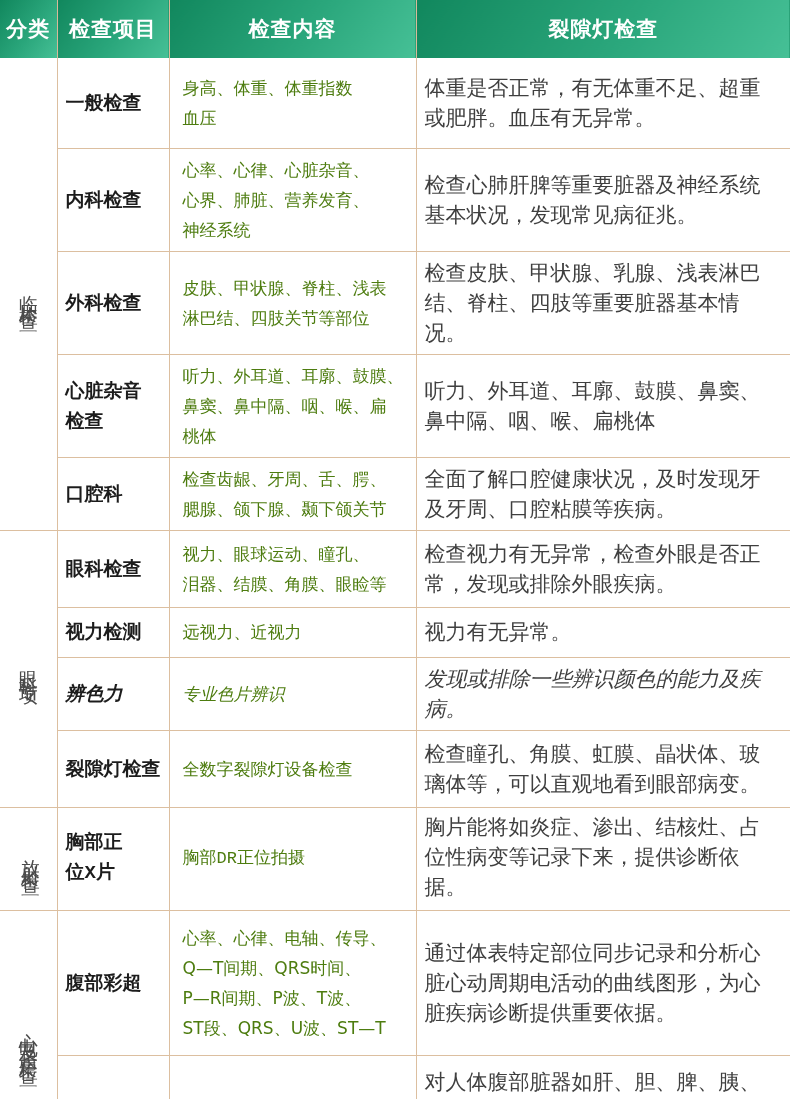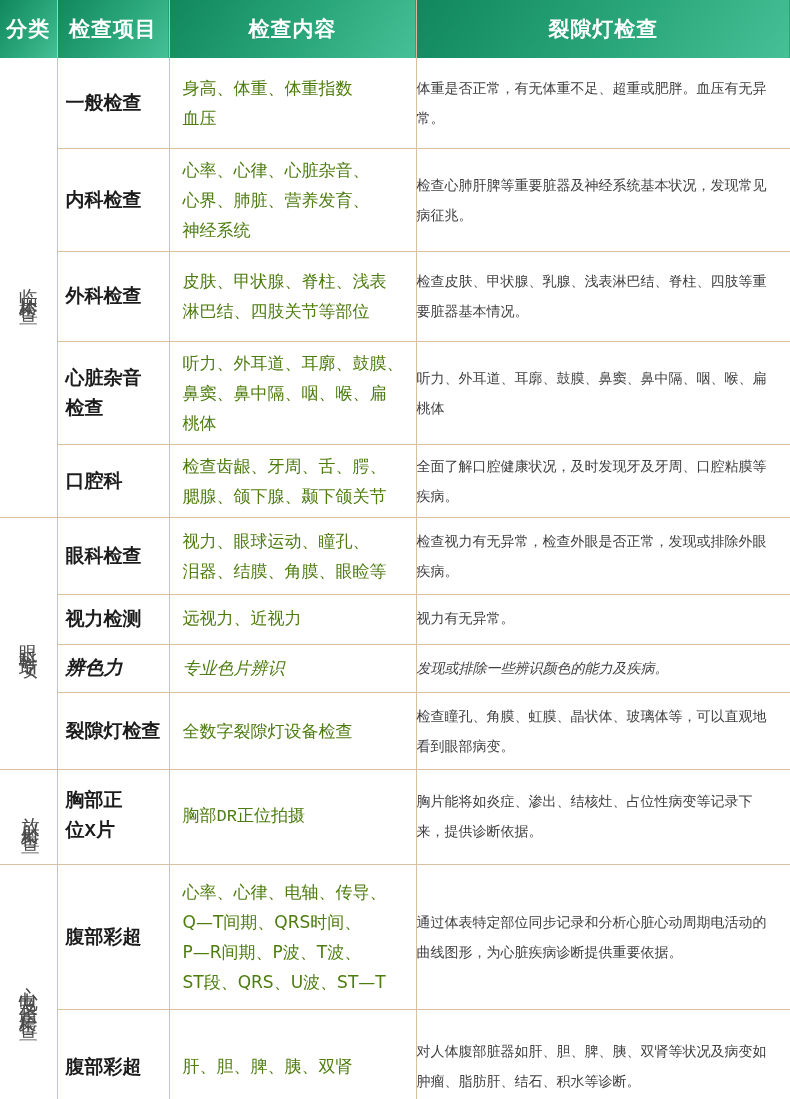--- a/index.html
+++ b/index.html
@@ -59,24 +59,24 @@
     padding: 2px 8px;
   }
   td.content {
     font-size: 17px;
     color: #4d7c0f;
     white-space: pre-line;
     line-height: 30px;
     padding: 6px 4px 6px 13px;
   }
   td.signif {
-    font-size: 14px;
+    font-size: 21px;
     color: #3f3f3f;
     line-height: 30px;
-    padding: 6px 12px 6px 0;
+    padding: 6px 12px 6px 8px;
     border-right: none;
   }
 </style>
 </head>
 <body>
 
 <table data-name="exam-table">
   <colgroup>
     <col style="width:57px">
     <col style="width:112px">
@@ -126,21 +126,21 @@
 腮腺、颌下腺、颞下颌关节</td>
         <td class="signif" data-name="significance-cell">全面了解口腔健康状况，及时发现牙及牙周、口腔粘膜等疾病。</td>
       </tr>
       <tr data-name="table-row" style="height: 77px;">
         <td class="cat" rowspan="4" data-name="category-cell"><span class="vtext" data-name="category-label">眼科专项</span></td>
         <td class="item" data-name="item-cell">眼科检查</td>
         <td class="content" data-name="content-cell">视力、眼球运动、瞳孔、
 泪器、结膜、角膜、眼睑等</td>
         <td class="signif" data-name="significance-cell">检查视力有无异常，检查外眼是否正常，发现或排除外眼疾病。</td>
       </tr>
-      <tr data-name="table-row" style="height: 50px; font-family: Liberation Serif, serif;">
+      <tr data-name="table-row" style="height: 50px;">
         <td class="item" data-name="item-cell">视力检测</td>
         <td class="content" data-name="content-cell">远视力、近视力</td>
         <td class="signif" data-name="significance-cell">视力有无异常。</td>
       </tr>
       <tr data-name="table-row" style="height: 48px; font-style: italic;">
         <td class="item" data-name="item-cell">辨色力</td>
         <td class="content" data-name="content-cell">专业色片辨识</td>
         <td class="signif" data-name="significance-cell">发现或排除一些辨识颜色的能力及疾病。</td>
       </tr>
       <tr data-name="table-row" style="height: 77px;">

